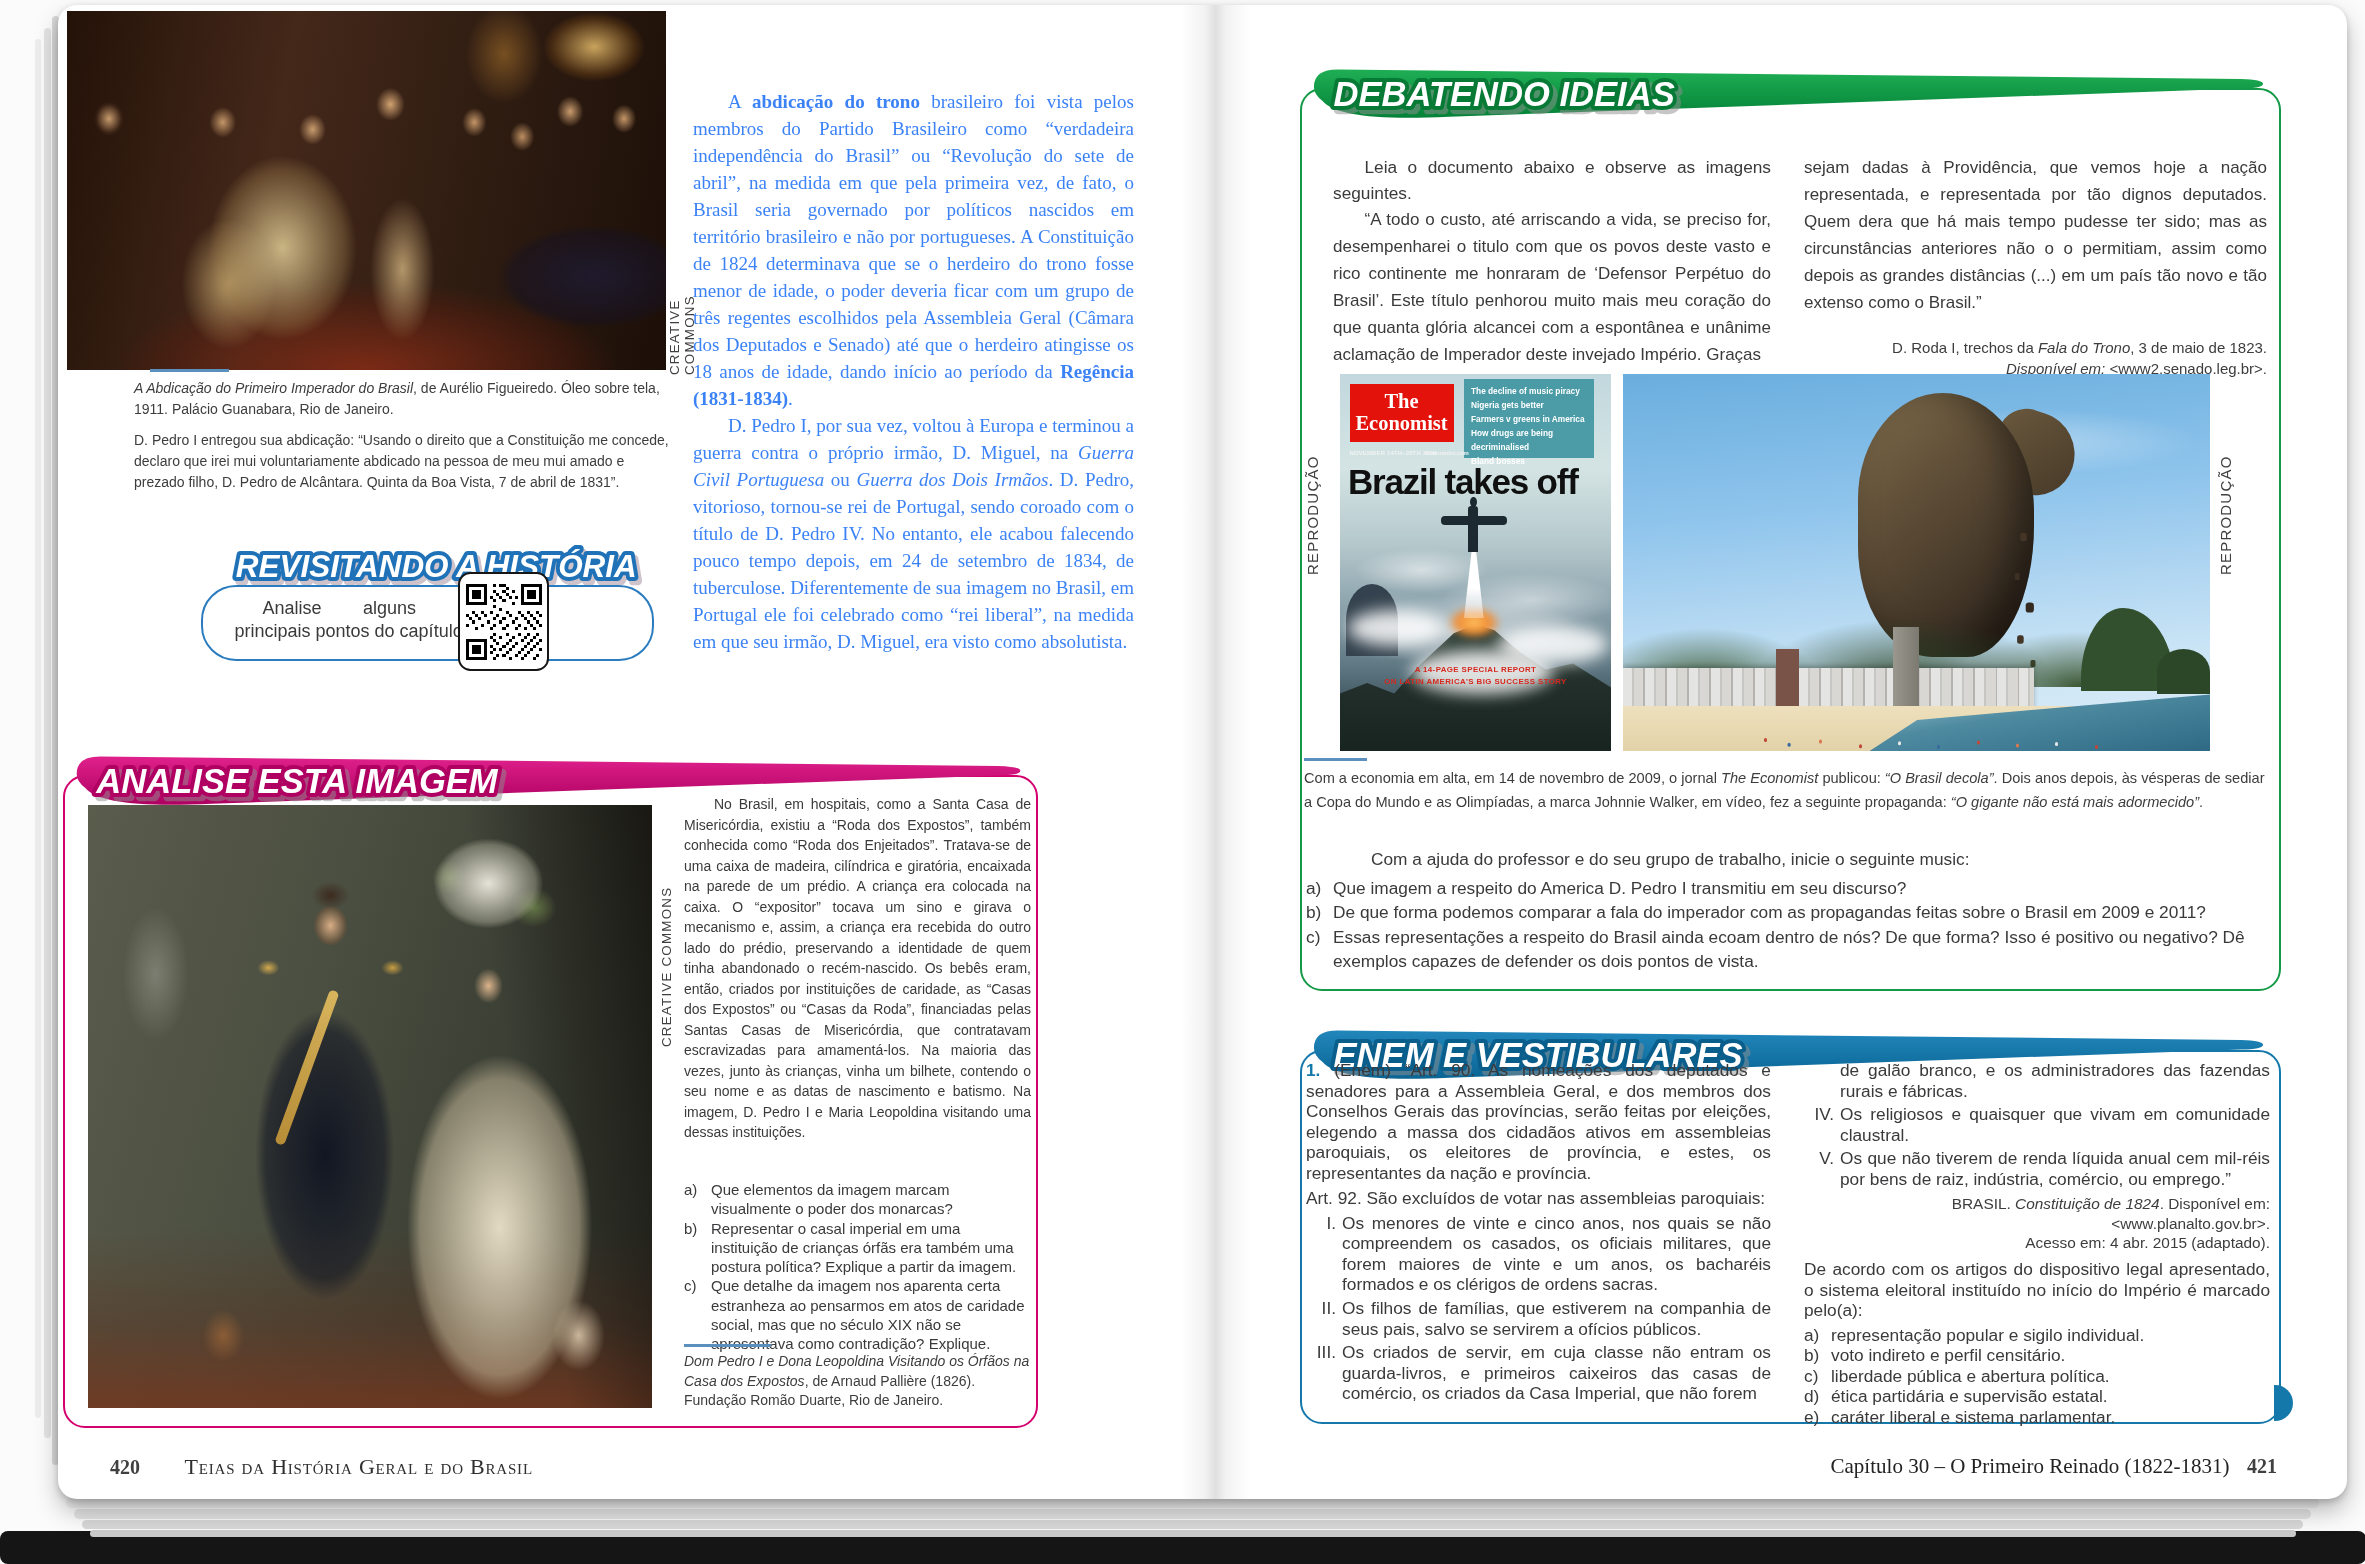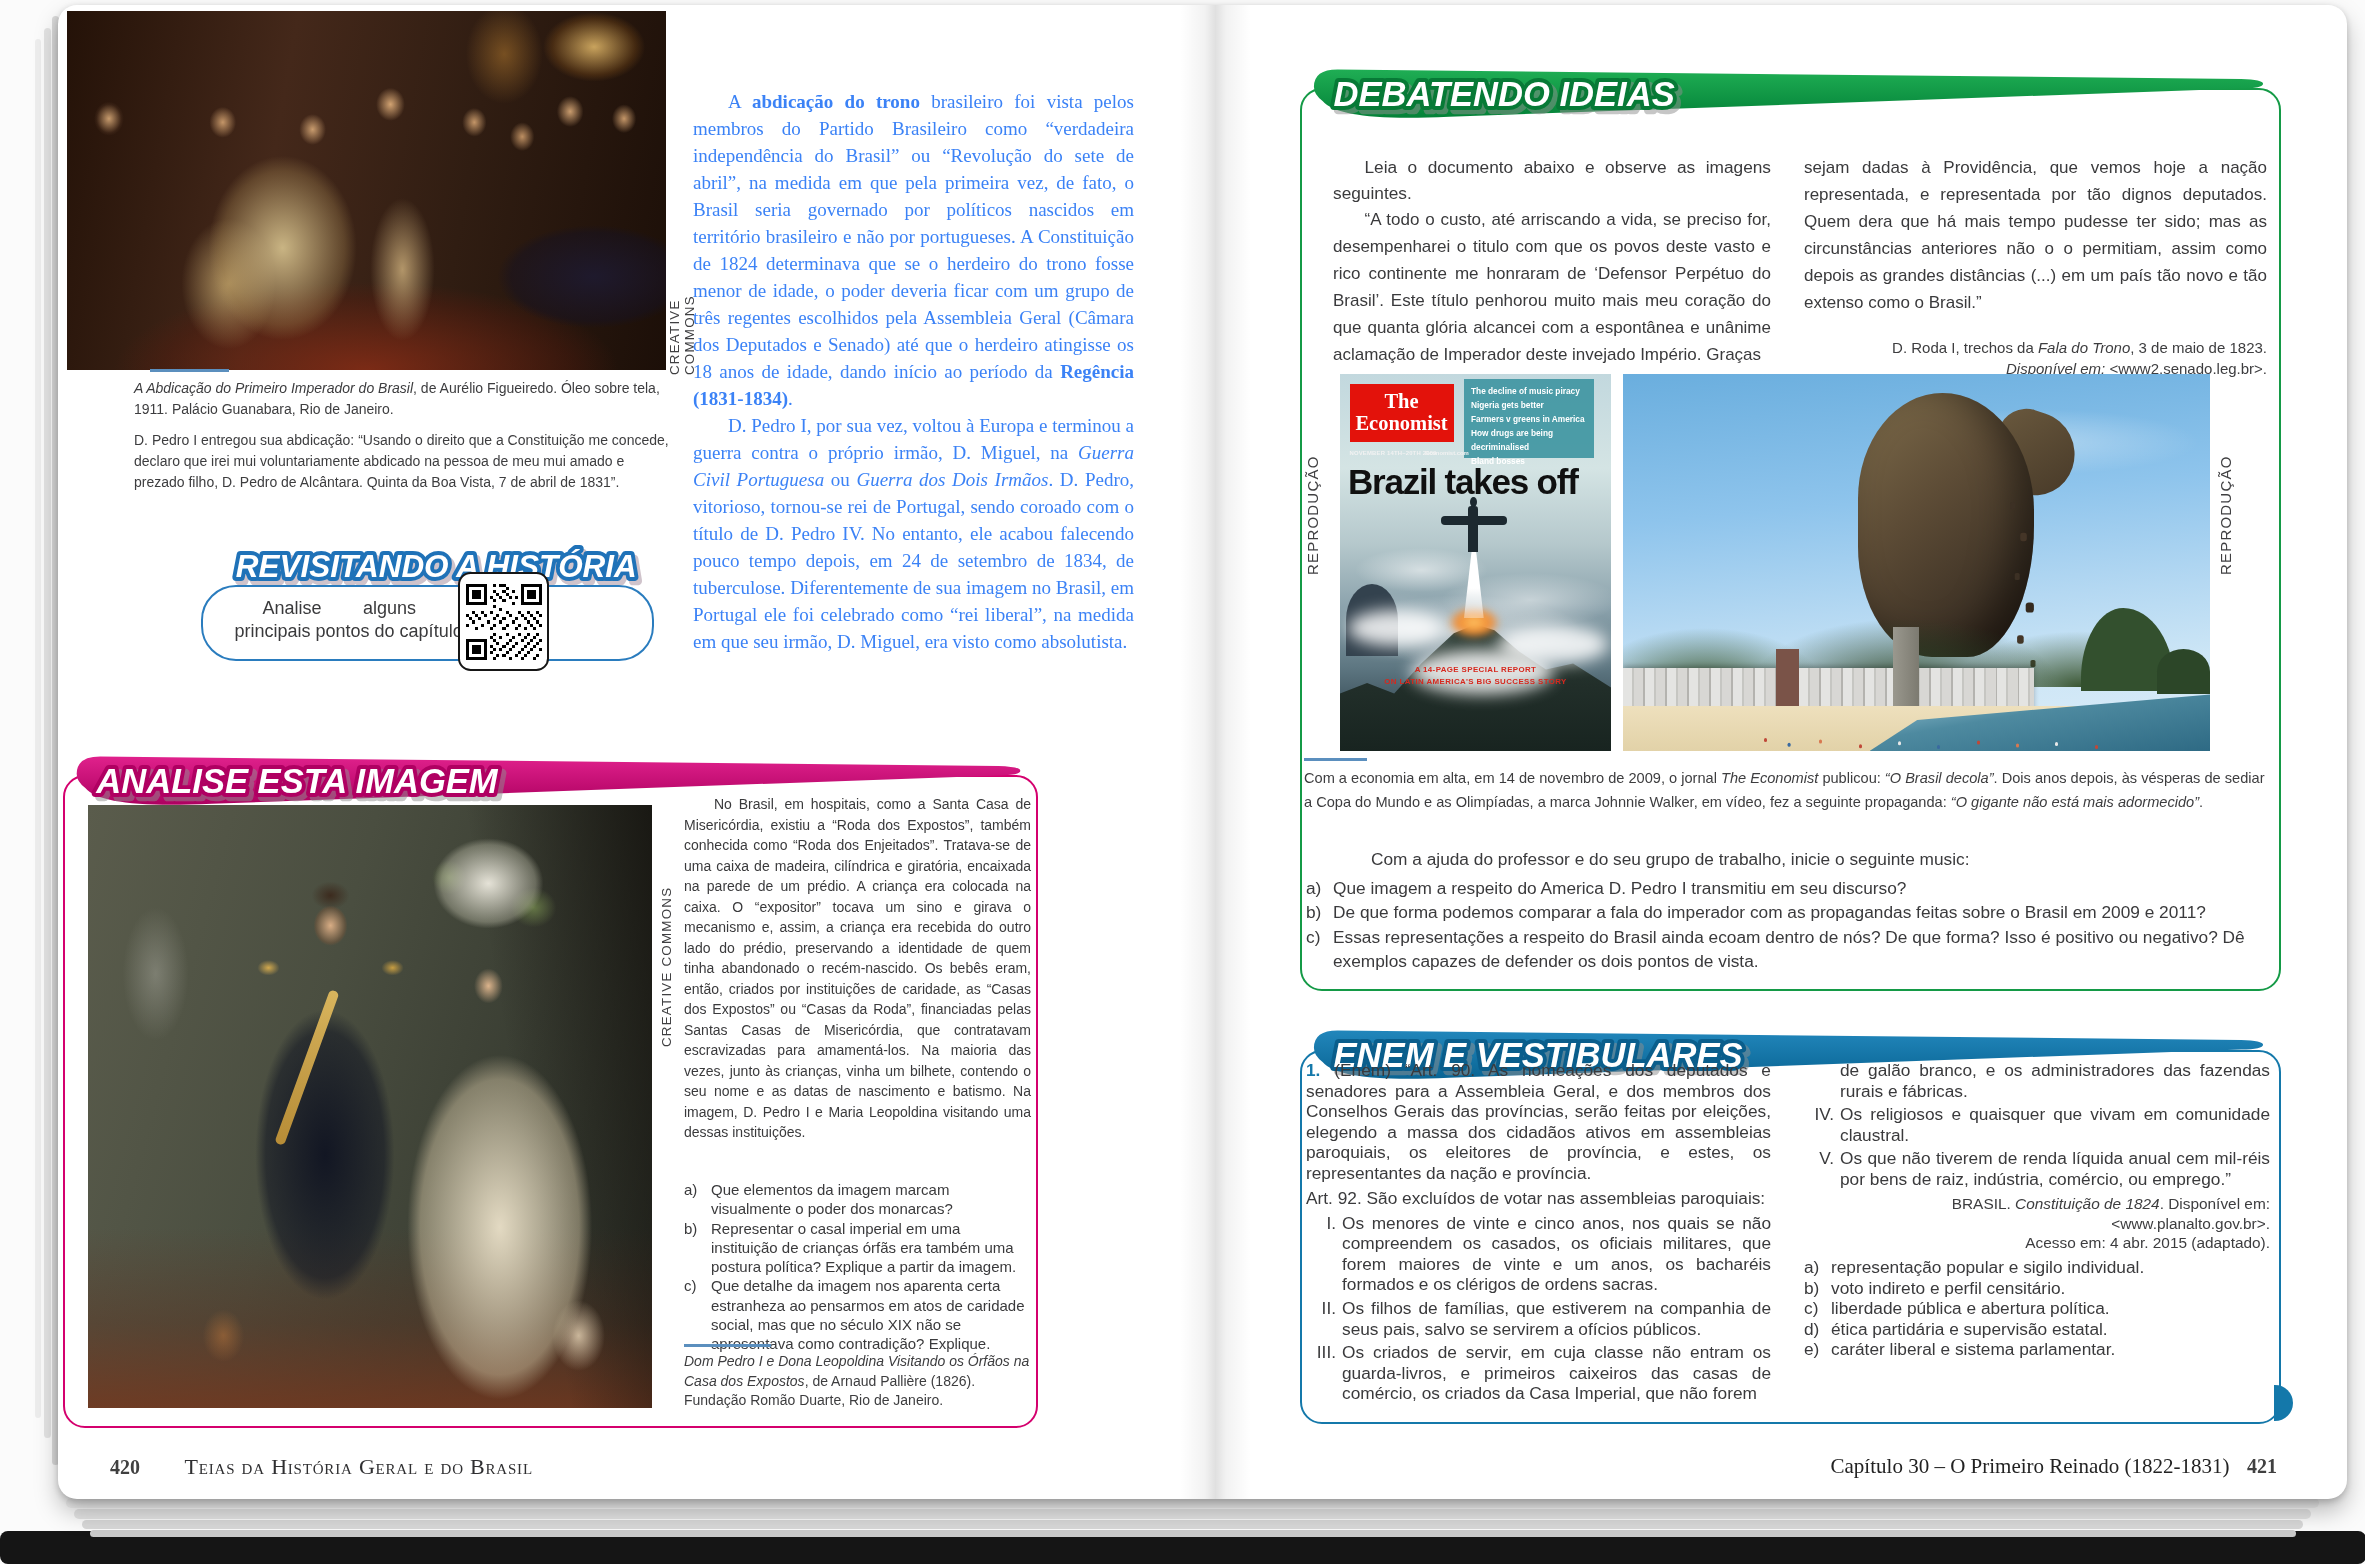--- a/index.html
+++ b/index.html
@@ -329,20 +329,21 @@
     </div>
 
     <div class="abs jtxt" style="left:1804px;top:1060px;width:466px;font-size:17.3px;line-height:20.5px;">
       <div style="padding-left:36px;">de galão branco, e os administradores das fazendas rurais e fábricas.</div>
       <div class="rhang" style="margin-top:3.2px;"><span class="lb">IV.</span><span>Os religiosos e quaisquer que vivam em comunidade claustral.</span></div>
       <div class="rhang" style="margin-top:3.2px;"><span class="lb">V.</span><span>Os que não tiverem de renda líquida anual cem mil-réis por bens de raiz, indústria, comércio, ou emprego.”</span></div>
       <div style="margin-top:4.7px;font-size:15.4px;line-height:19.7px;text-align:right;color:#3d3d3f;">
         <div><span>BRASIL. </span><span style="font-style: italic;">Constituição de 1824</span><span>. Disponível em: &lt;www.planalto.gov.br&gt;.</span></div>
         <div>Acesso em: 4 abr. 2015 (adaptado).</div>
       </div>
+      <div style="margin-top:6.3px;">De acordo com os artigos do dispositivo legal apresentado, o sistema eleitoral instituído no início do Império é marcado pelo(a):</div>
       <div style="margin-top:3.9px;">
         <div class="hang"><span class="lb">a)</span><span>representação popular e sigilo individual.</span></div>
         <div class="hang"><span class="lb">b)</span><span>voto indireto e perfil censitário.</span></div>
         <div class="hang"><span class="lb">c)</span><span>liberdade pública e abertura política.</span></div>
         <div class="hang"><span class="lb">d)</span><span>ética partidária e supervisão estatal.</span></div>
         <div class="hang"><span class="lb">e)</span><span>caráter liberal e sistema parlamentar.</span></div>
       </div>
     </div>
 
     <div class="abs" style="left:1497px;top:1454px;width:780px;text-align:right;">

